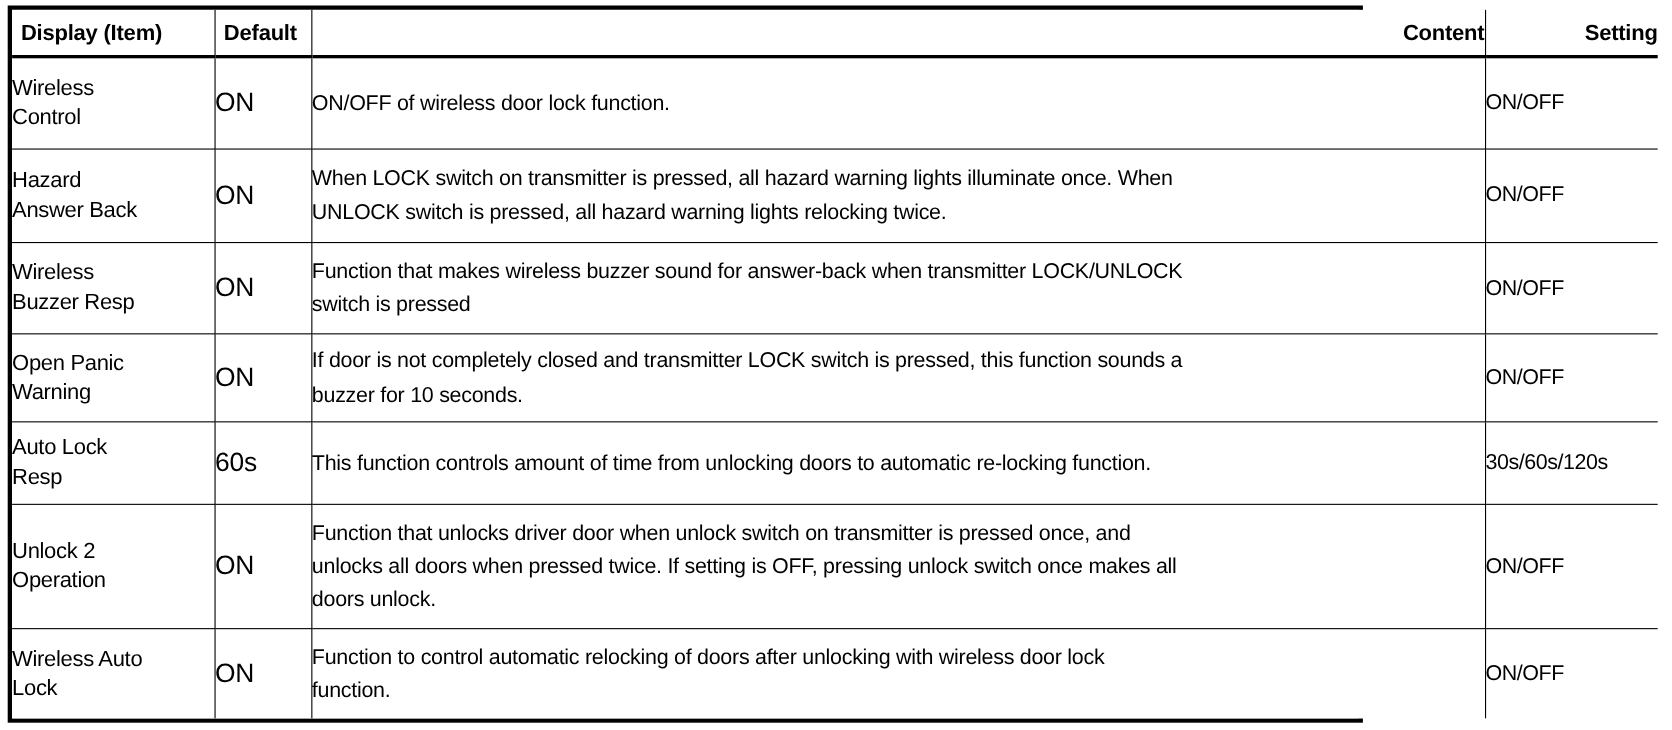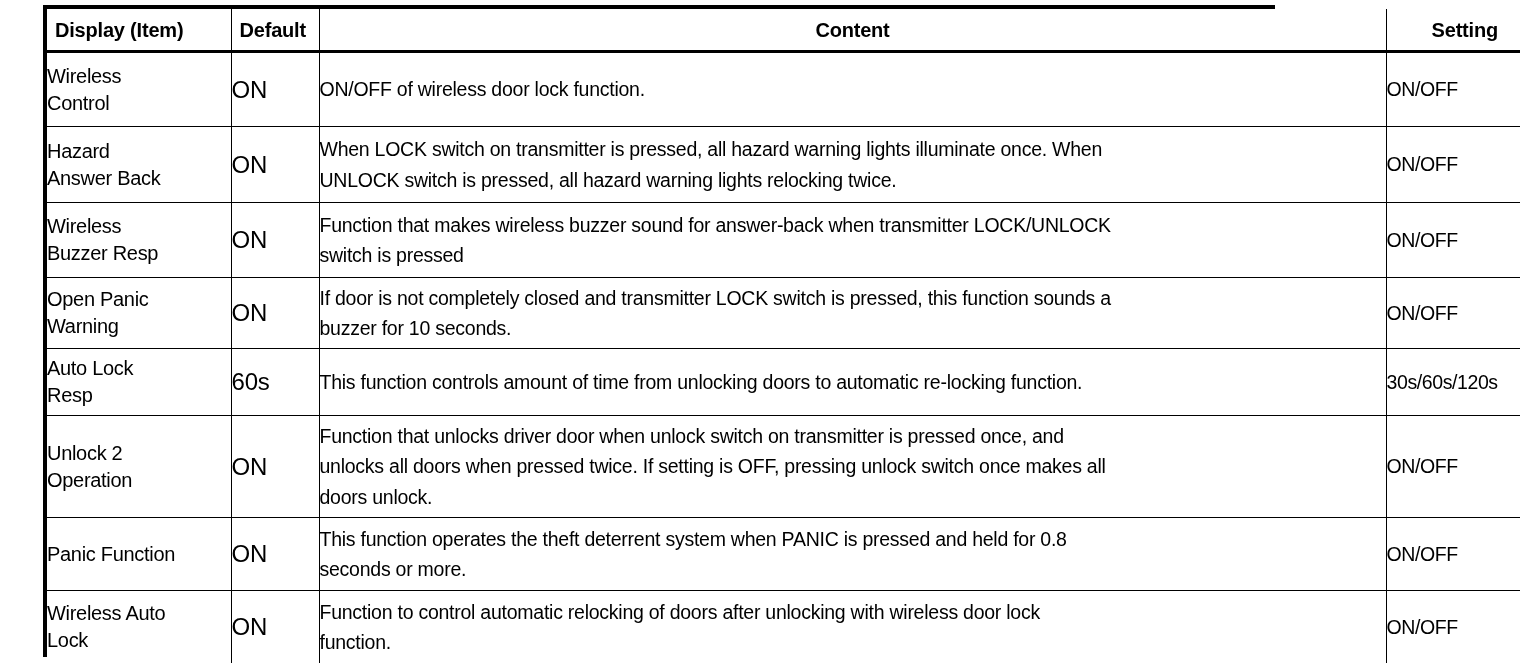--- a/index.html
+++ b/index.html
@@ -16,21 +16,20 @@
   }
   #table-wrap {
     position: absolute;
     left: 7px;
     top: 5px;
     width: 1232px;
     height: 652px;
     box-sizing: border-box;
     border: 4px solid #000;
     background: #fff;
-    margin-left: 36px;
   }
   table.spec-table {
     width: 100%;
     height: 100%;
     border-collapse: collapse;
     table-layout: fixed;
     background: #fff;
   }
   table.spec-table td,
   table.spec-table th {
@@ -42,21 +41,21 @@
   
   table.spec-table tr > *:first-child { border-left: none; }
   table.spec-table tr > *:last-child  { border-right: none; }
   table.spec-table tr:first-child > * { border-top: none; }
   table.spec-table tr:last-child  > * { border-bottom: none; }
 
   thead th {
     border-bottom: 3.5px solid #000 !important;
     font-weight: bold;
     font-size: 20px;
-    text-align: center;
+    text-align: right;
     height: 41px;
     line-height: 1.1;
     letter-spacing: -0.2px;
   }
   thead th.h-display { text-align: left; padding-left: 8px; }
   thead th.h-default { text-align: left; padding-left: 8px; }
 
   td.c-item {
     font-size: 20px;
     line-height: 1.35;
@@ -182,31 +181,20 @@
             <span class="content-line">Operation</span>
           </td>
           <td class="c-default">ON</td>
           <td class="c-content">
             <span class="content-line">Function that unlocks driver door when unlock switch on transmitter is pressed once, and</span>
             <span class="content-line">unlocks all doors when pressed twice. If setting is OFF, pressing unlock switch once makes all</span>
             <span class="content-line">doors unlock.</span>
           </td>
           <td class="c-setting">ON/OFF</td>
         </tr>
-        <tr class="r6">
-          <td class="c-item">
-            <span class="content-line">Panic Function</span>
-          </td>
-          <td class="c-default">ON</td>
-          <td class="c-content">
-            <span class="content-line">This function operates the theft deterrent system when PANIC is pressed and held for 0.8</span>
-            <span class="content-line">seconds or more.</span>
-          </td>
-          <td class="c-setting">ON/OFF</td>
-        </tr>
         <tr class="r7">
           <td class="c-item">
             <span class="content-line">Wireless Auto</span>
             <span class="content-line">Lock</span>
           </td>
           <td class="c-default">ON</td>
           <td class="c-content">
             <span class="content-line">Function to control automatic relocking of doors after unlocking with wireless door lock</span>
             <span class="content-line">function.</span>
           </td>

